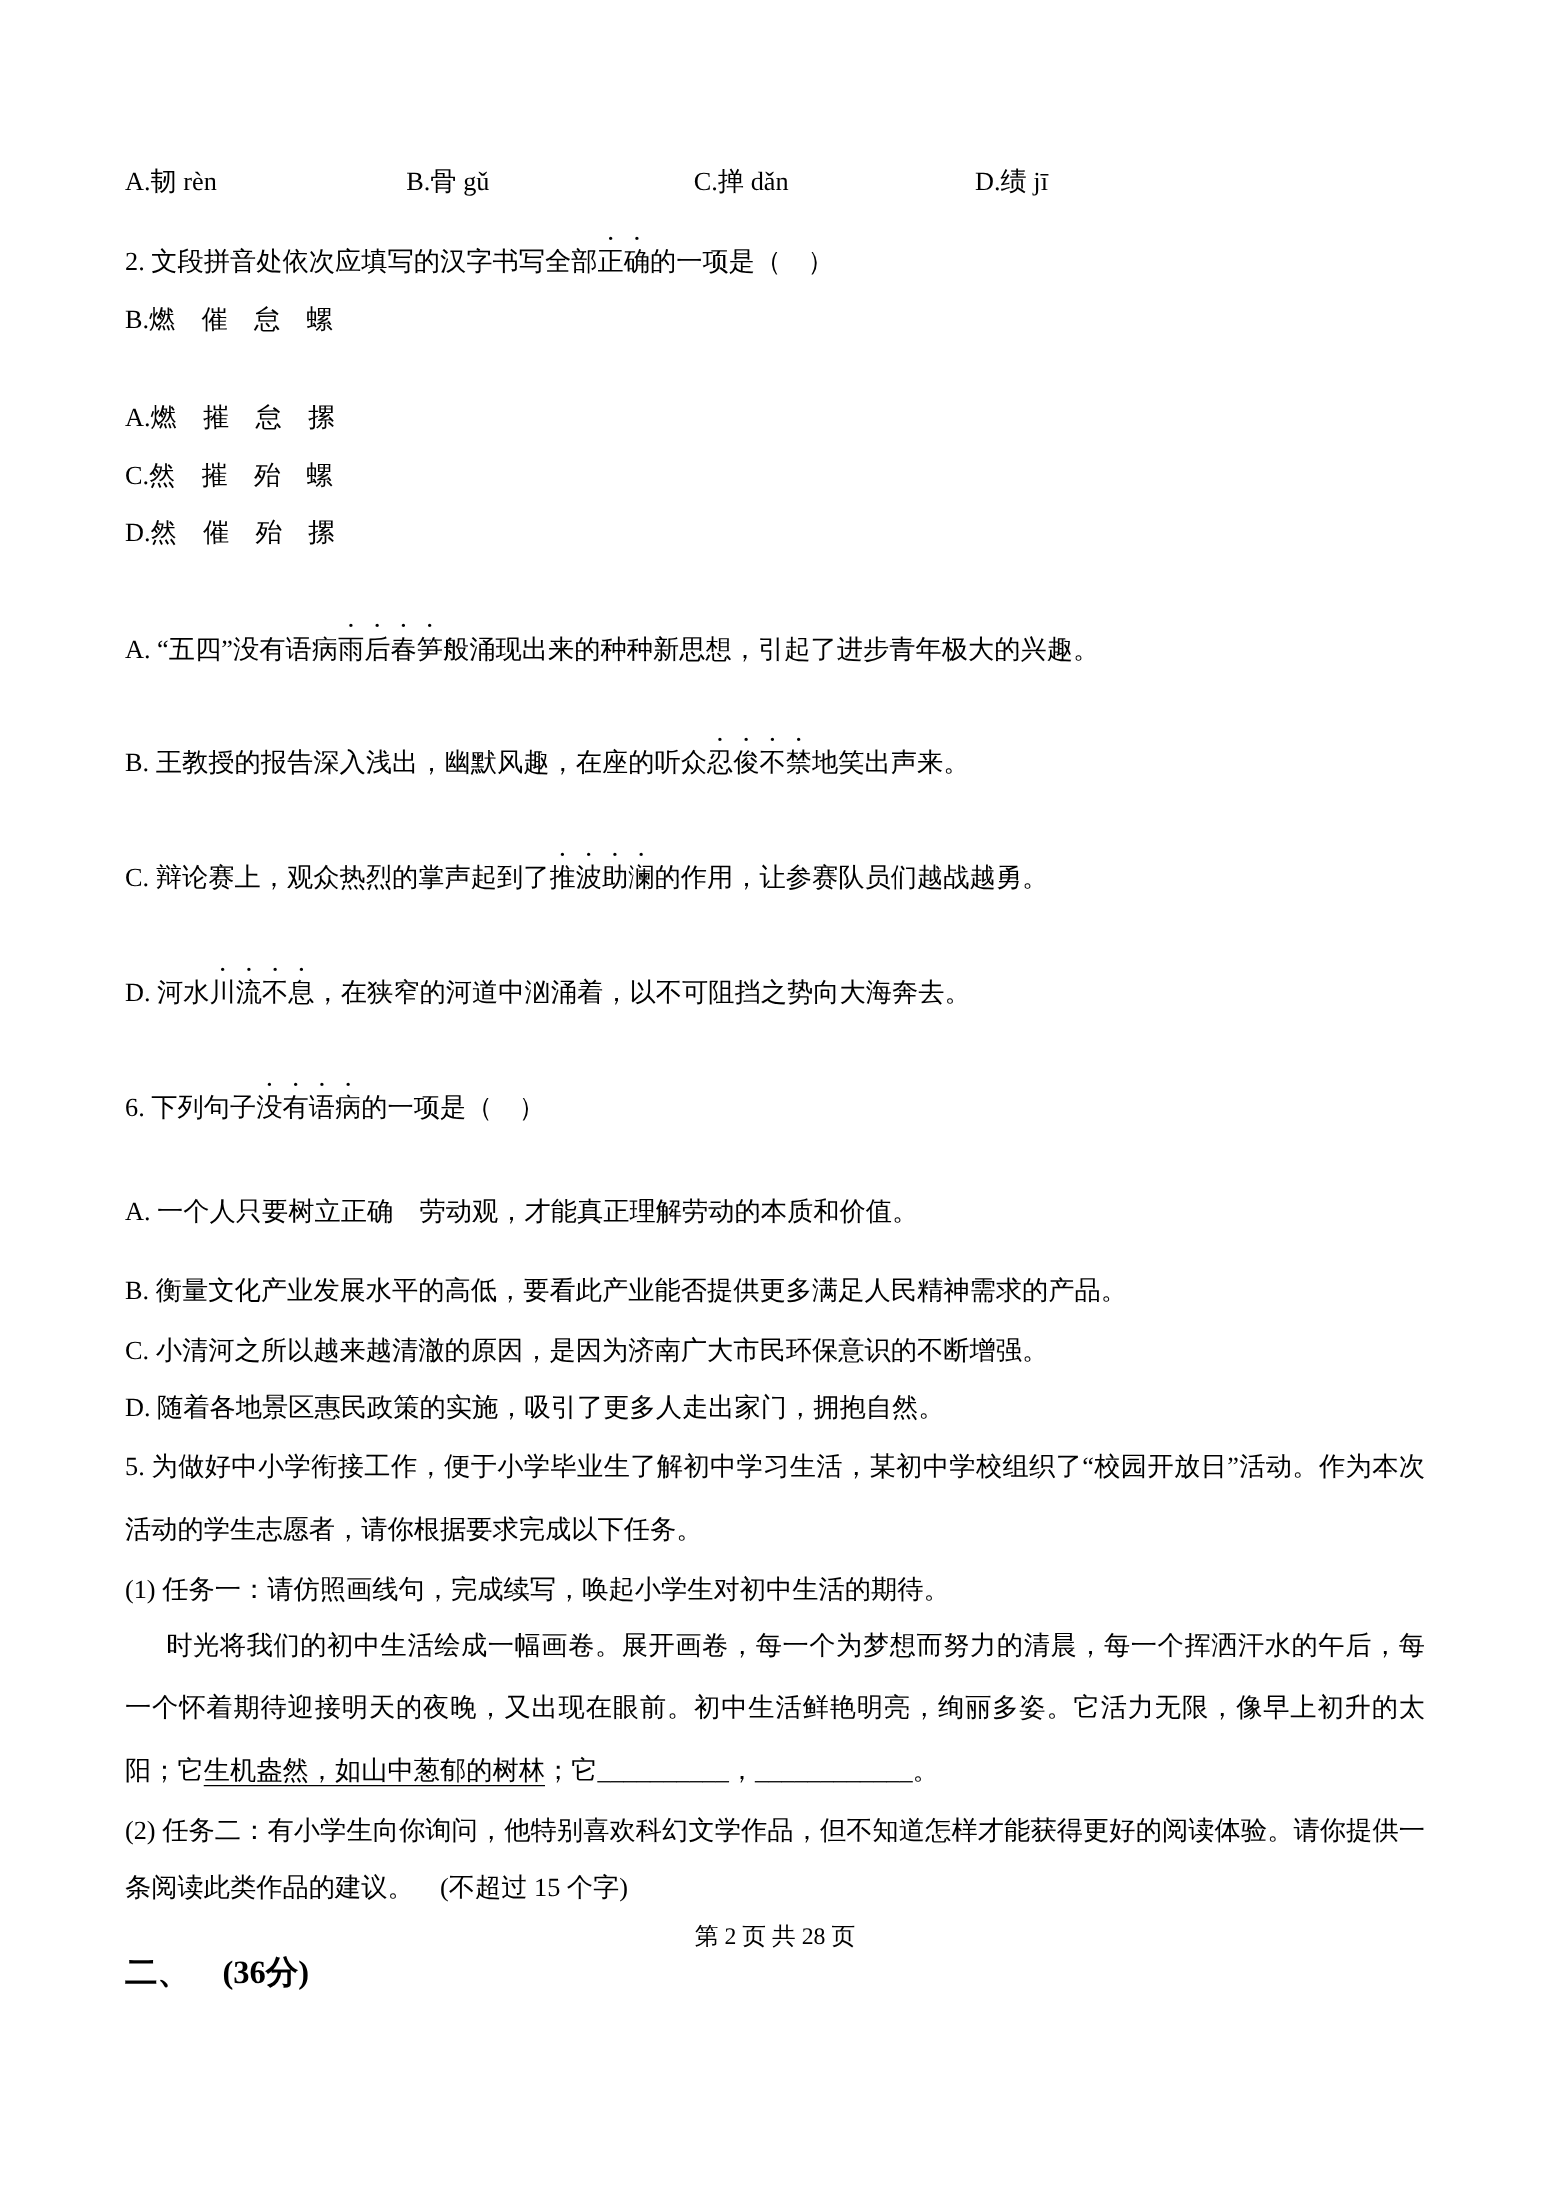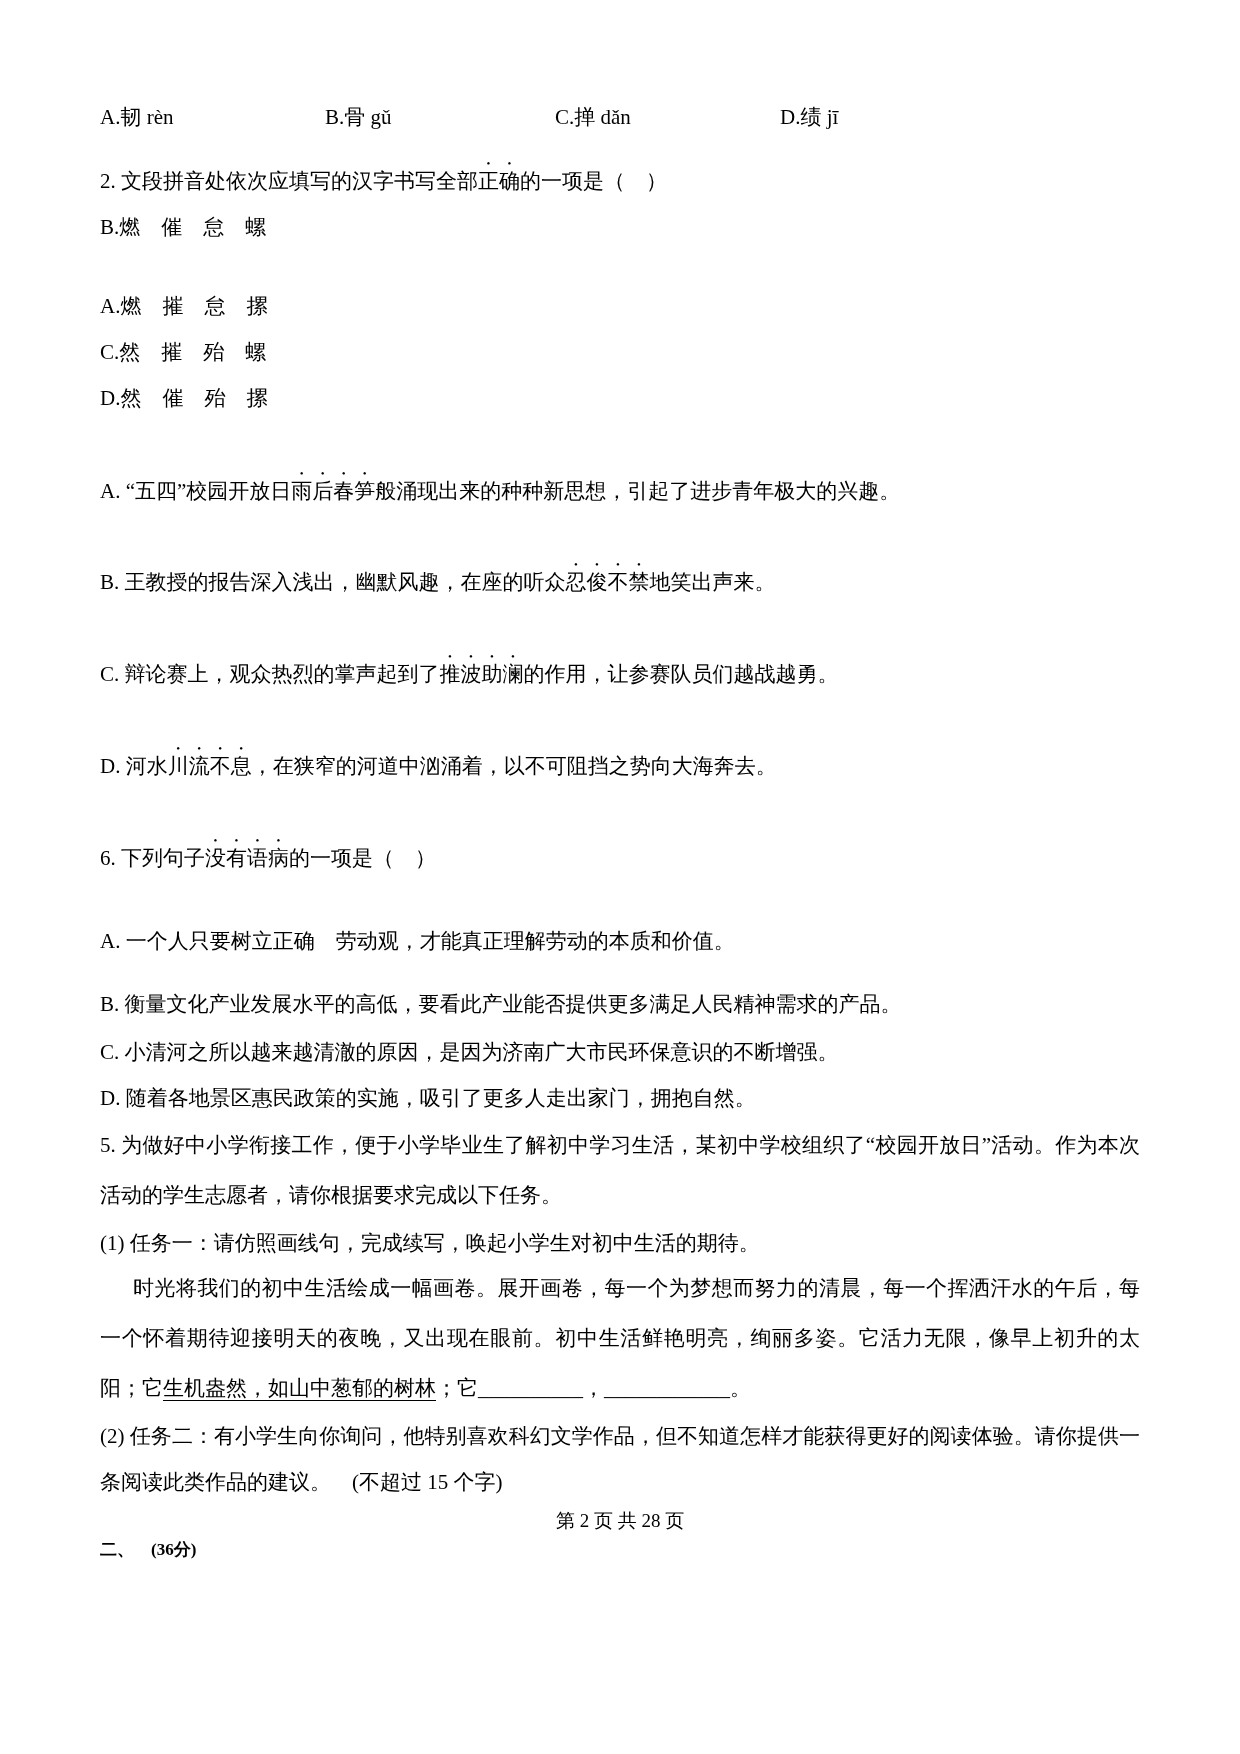--- a/index.html
+++ b/index.html
@@ -5,20 +5,21 @@
   html, body { margin: 0; padding: 0; background: #ffffff; }
   .page {
     position: relative;
     width: 1240px;
     height: 1572px;
     background: #ffffff;
     color: #000000;
     font-family: "Liberation Serif", "DejaVu Serif", serif;
     font-size: 21px;
     overflow: hidden;
+    margin-top: 28px;
   }
   .content {
     padding: 102px 100px 0 100px;
   }
   .line { line-height: 30px; }
   .opts-row { display: flex; line-height: 30px; }
   .opt-col-a { width: 225px; }
   .opt-col-b { width: 230px; }
   .opt-col-c { width: 225px; }
   .opt-col-d { flex: 1; }
@@ -40,21 +41,21 @@
     text-underline-offset: 5px;
     text-decoration-thickness: 1px;
   }
   .uline {
     text-decoration: underline;
     text-underline-offset: 5px;
     text-decoration-thickness: 1px;
   }
   .section-heading {
     font-weight: bold;
-    font-size: 17px;
+    font-size: 26px;
     line-height: 34px;
     font-family: "Liberation Serif", "DejaVu Serif", serif;
   }
   .footer {
     position: absolute;
     left: 0;
     bottom: 38px;
     width: 100%;
     text-align: center;
     font-size: 19px;
@@ -77,21 +78,21 @@
       <span>2. 文段拼音处依次应填写的汉字书写全部</span><span class="emph">正确</span><span>的一项是（　）</span>
     </div>
 
     <div class="line" style="margin-top:16px">B.燃　催　怠　螺</div>
     <div class="line" style="margin-top:49px">A.燃　摧　怠　摞</div>
     <div class="line" style="margin-top:16px">C.然　摧　殆　螺</div>
     <div class="line" style="margin-top:16px">D.然　催　殆　摞</div>
 
 
     <div class="line" style="margin-top:54px">
-      <span>A. “五四”校园开放日</span><span class="emph">雨后春笋</span><span>般涌现出来的种种新思想，引起了进步青年极大的兴趣。</span>
+      <span>A. “五四”没有语病</span><span class="emph">雨后春笋</span><span>般涌现出来的种种新思想，引起了进步青年极大的兴趣。</span>
     </div>
     <div class="line" style="margin-top:52px">
       <span>B. 王教授的报告深入浅出，幽默风趣，在座的听众</span><span class="emph">忍俊不禁</span><span>地笑出声来。</span>
     </div>
     <div class="line" style="margin-top:53px">
       <span>C. 辩论赛上，观众热烈的掌声起到了</span><span class="emph">推波助澜</span><span>的作用，让参赛队员们越战越勇。</span>
     </div>
     <div class="line" style="margin-top:53px">
       <span>D. 河水</span><span class="emph">川流不息</span><span>，在狭窄的河道中汹涌着，以不可阻挡之势向大海奔去。</span>
     </div>

